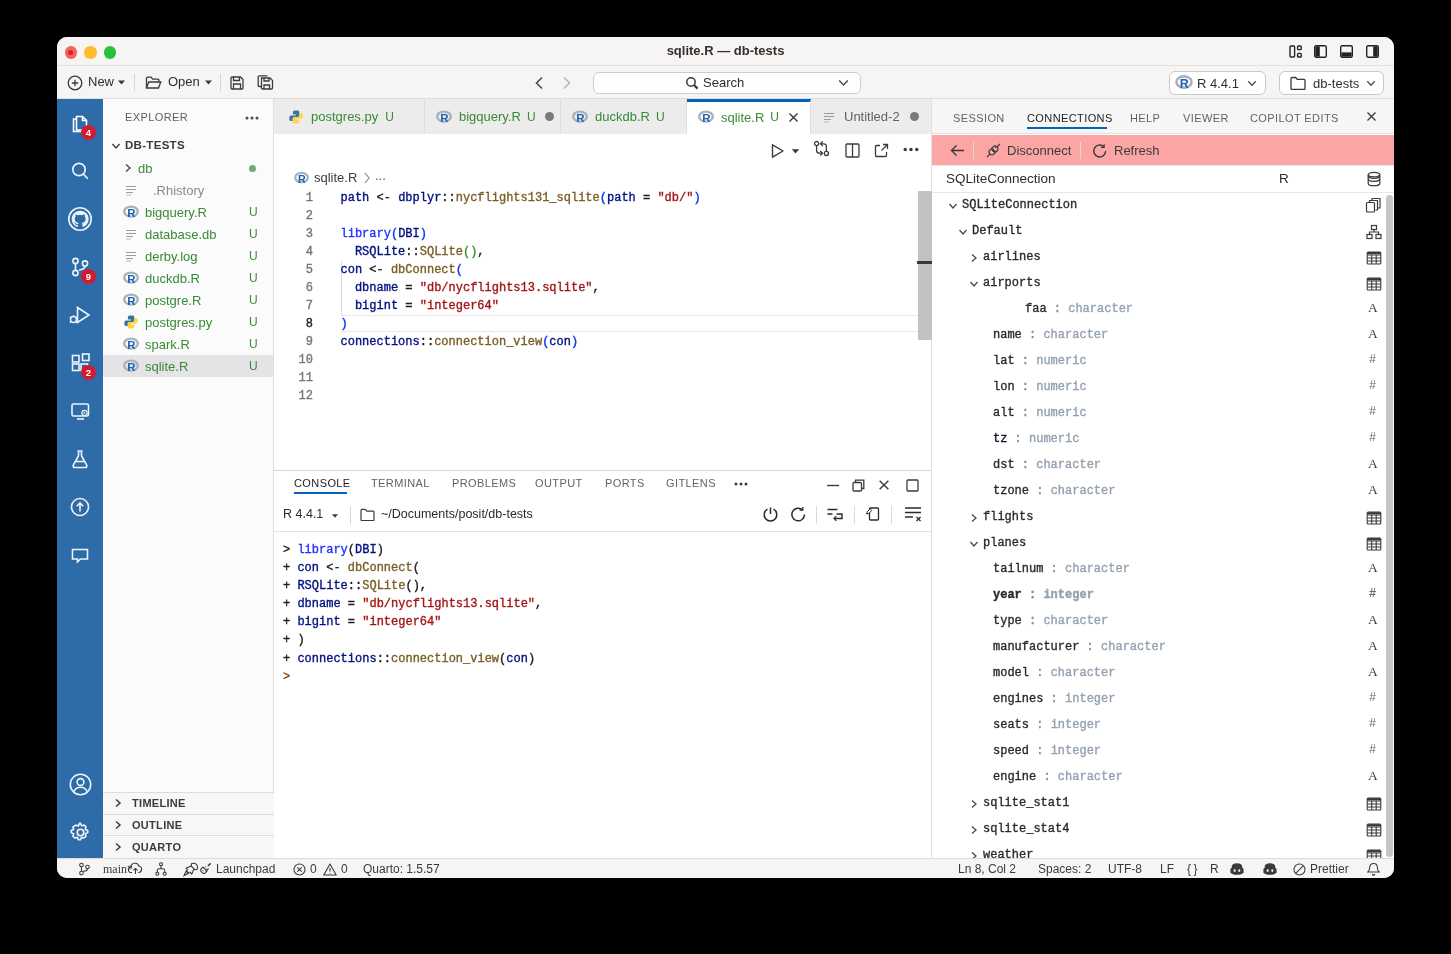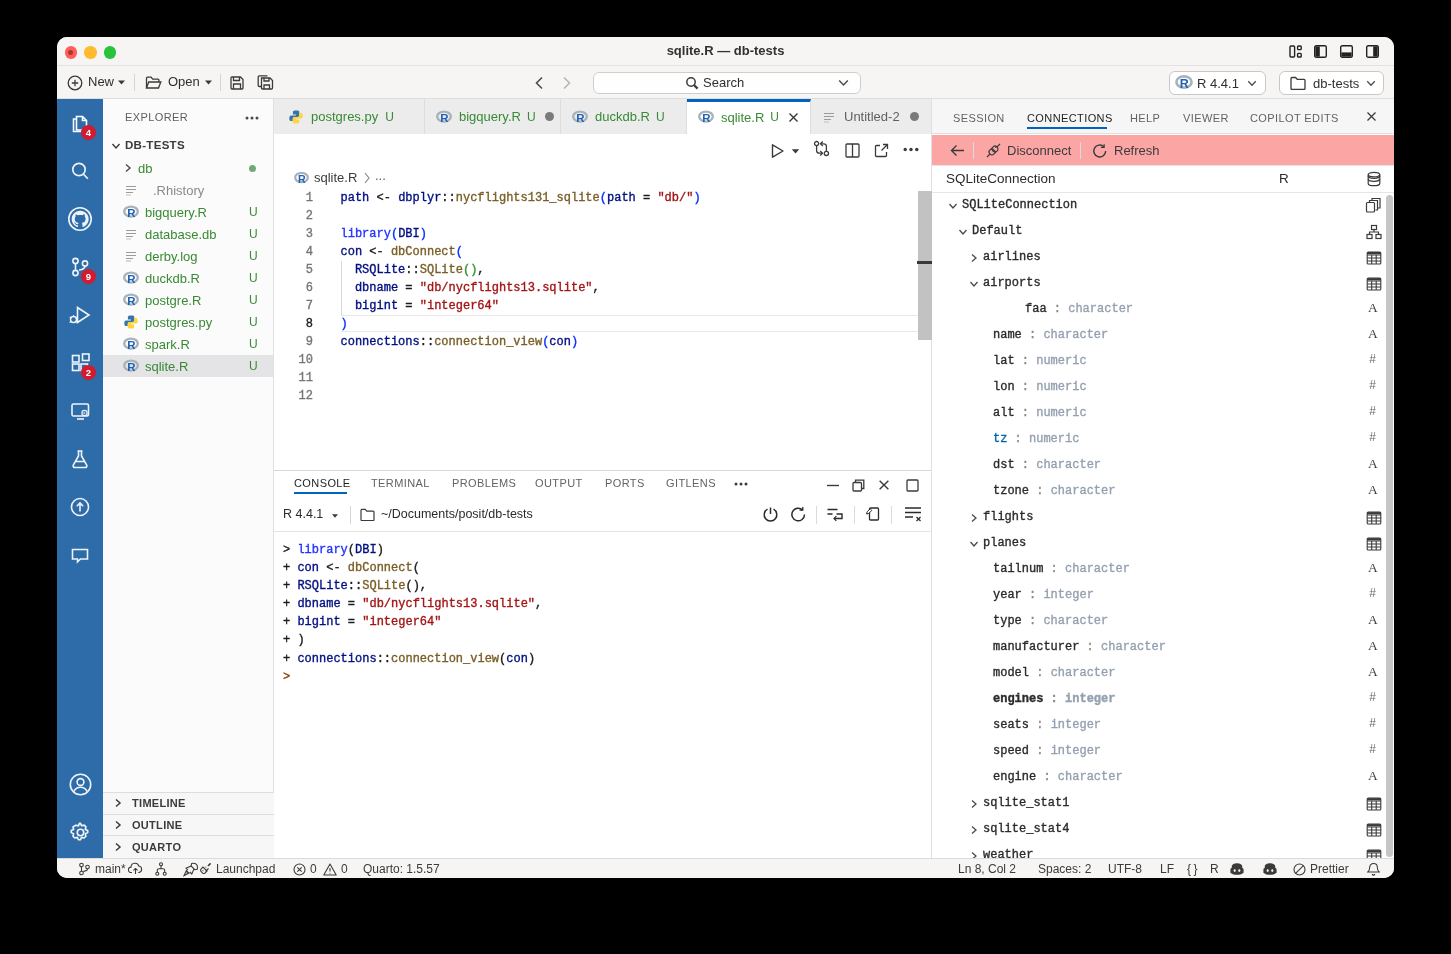--- a/index.html
+++ b/index.html
@@ -429,22 +429,22 @@
           <div>10</div>
           <div>11</div>
           <div>12</div>
         </div>
       <div class="abs" style="left:66.5px;top:126.3px;width:585px;height:17.5px;border-top:1px solid #e8e8e8;border-bottom:1px solid #e8e8e8;"></div>
       <div class="abs" style="left:66.5px;top:72px;width:1px;height:54px;background:#d8d8d8;"></div>
       <div class="abs codetext" style="left:66.5px;top:0;color:#1b1b1b;">
 <div><span class="nv">path</span> <span class="op">&lt;-</span> <span class="nv">dbplyr</span><span class="op">::</span><span class="fn">nycflights131_sqlite</span><span class="p1">(</span><span class="nv">path</span> <span class="op">=</span> <span class="st">"db/"</span><span class="p1">)</span></div>
 <div>&nbsp;</div>
 <div><span class="kw">library</span><span class="p1">(</span><span class="nv">DBI</span><span class="p1">)</span></div>
+<div>  <span class="nv">RSQLite</span><span class="op">::</span><span class="fn">SQLite</span><span class="p2">()</span><span class="op">,</span></div>
 <div><span class="nv">con</span> <span class="op">&lt;-</span> <span class="fn">dbConnect</span><span class="p1">(</span></div>
-<div>  <span class="nv">RSQLite</span><span class="op">::</span><span class="fn">SQLite</span><span class="p2">()</span><span class="op">,</span></div>
 <div>  <span class="nv">dbname</span> <span class="op">=</span> <span class="st">"db/nycflights13.sqlite"</span><span class="op">,</span></div>
 <div>  <span class="nv">bigint</span> <span class="op">=</span> <span class="st">"integer64"</span></div>
 <div><span class="p1">)</span></div>
 <div><span class="nv">connections</span><span class="op">::</span><span class="fn">connection_view</span><span class="p1">(</span><span class="nv">con</span><span class="p1">)</span></div>
       </div>
       <div class="abs" style="left:644px;top:2px;width:14px;height:149px;background:#c2c2c2;"></div>
         <div class="abs" style="left:643px;top:72.5px;width:15px;height:2.5px;background:#37373d;"></div>
     </div>
 
     <div class="abs" style="left:0;top:371px;width:100%;height:388px;background:#fff;border-top:1px solid #d8d8d8;">
@@ -630,21 +630,21 @@
         </div>
 <div class="abs" style="left:0;top:182px;width:462px;height:26px;">
           <span class="abs" style="left:61px;top:5px;"><span style="color:#2b2b2b;">lon</span><span style="color:#8a8a8a;"> : </span><span style="color:#94a0b0;">numeric</span></span>
           <span class="abs" style="left:437px;top:4px;font-size:12px;color:#6a6a6a;-webkit-text-stroke:0;">#</span>
         </div>
 <div class="abs" style="left:0;top:208px;width:462px;height:26px;">
           <span class="abs" style="left:61px;top:5px;"><span style="color:#2b2b2b;">alt</span><span style="color:#8a8a8a;"> : </span><span style="color:#94a0b0;">numeric</span></span>
           <span class="abs" style="left:437px;top:4px;font-size:12px;color:#6a6a6a;-webkit-text-stroke:0;">#</span>
         </div>
 <div class="abs" style="left:0;top:234px;width:462px;height:26px;">
-          <span class="abs" style="left:61px;top:5px;"><span style="color:#0369a1;">tz</span><span style="color:#8a8a8a;"> : </span><span style="color:#94a0b0;">numeric</span></span>
+          <span class="abs" style="left:61px;top:5px;"><span style="color:#0f172a;">tz</span><span style="color:#8a8a8a;"> : </span><span style="color:#94a0b0;">numeric</span></span>
           <span class="abs" style="left:437px;top:4px;font-size:12px;color:#6a6a6a;-webkit-text-stroke:0;">#</span>
         </div>
 <div class="abs" style="left:0;top:260px;width:462px;height:26px;">
           <span class="abs" style="left:61px;top:5px;"><span style="color:#2b2b2b;">dst</span><span style="color:#8a8a8a;"> : </span><span style="color:#94a0b0;">character</span></span>
           <span class="abs" style="left:436px;top:3px;font-family:'Liberation Serif',serif;font-size:13.5px;color:#3f3f3f;-webkit-text-stroke:0;">A</span>
         </div>
 <div class="abs" style="left:0;top:286px;width:462px;height:26px;">
           <span class="abs" style="left:61px;top:5px;"><span style="color:#2b2b2b;">tzone</span><span style="color:#8a8a8a;"> : </span><span style="color:#94a0b0;">character</span></span>
           <span class="abs" style="left:436px;top:3px;font-family:'Liberation Serif',serif;font-size:13.5px;color:#3f3f3f;-webkit-text-stroke:0;">A</span>
         </div>
@@ -667,38 +667,38 @@
           <svg class="abs" style="left:434px;top:5px;" width="16" height="16" viewBox="0 0 16 16" fill="none" stroke="#3a3a3a" stroke-width="1.1">
             <rect x="1.2" y="2" width="13.6" height="12" rx="1"></rect>
             <path d="M1.2 5h13.6M1.2 8h13.6M1.2 11h13.6M5.7 5v9M10.2 5v9"></path>
             <path d="M1.2 3.2h13.6" stroke-width="2.2"></path>
           </svg>
         </div>
 <div class="abs" style="left:0;top:364px;width:462px;height:26px;">
           <span class="abs" style="left:61px;top:5px;"><span style="color:#2b2b2b;">tailnum</span><span style="color:#8a8a8a;"> : </span><span style="color:#94a0b0;">character</span></span>
           <span class="abs" style="left:436px;top:3px;font-family:'Liberation Serif',serif;font-size:13.5px;color:#3f3f3f;-webkit-text-stroke:0;">A</span>
         </div>
-<div class="abs" style="left:0;top:390px;width:462px;height:26px;">
+<div class="abs" style="left:0;top:390px;width:462px;height:26px;font-weight:bold;">
           <span class="abs" style="left:61px;top:5px;"><span style="color:#2b2b2b;">year</span><span style="color:#8a8a8a;"> : </span><span style="color:#94a0b0;">integer</span></span>
           <span class="abs" style="left:437px;top:4px;font-size:12px;color:#6a6a6a;-webkit-text-stroke:0;">#</span>
         </div>
 <div class="abs" style="left:0;top:416px;width:462px;height:26px;">
           <span class="abs" style="left:61px;top:5px;"><span style="color:#2b2b2b;">type</span><span style="color:#8a8a8a;"> : </span><span style="color:#94a0b0;">character</span></span>
           <span class="abs" style="left:436px;top:3px;font-family:'Liberation Serif',serif;font-size:13.5px;color:#3f3f3f;-webkit-text-stroke:0;">A</span>
         </div>
 <div class="abs" style="left:0;top:442px;width:462px;height:26px;">
           <span class="abs" style="left:61px;top:5px;"><span style="color:#2b2b2b;">manufacturer</span><span style="color:#8a8a8a;"> : </span><span style="color:#94a0b0;">character</span></span>
           <span class="abs" style="left:436px;top:3px;font-family:'Liberation Serif',serif;font-size:13.5px;color:#3f3f3f;-webkit-text-stroke:0;">A</span>
         </div>
 <div class="abs" style="left:0;top:468px;width:462px;height:26px;">
           <span class="abs" style="left:61px;top:5px;"><span style="color:#2b2b2b;">model</span><span style="color:#8a8a8a;"> : </span><span style="color:#94a0b0;">character</span></span>
           <span class="abs" style="left:436px;top:3px;font-family:'Liberation Serif',serif;font-size:13.5px;color:#3f3f3f;-webkit-text-stroke:0;">A</span>
         </div>
 <div class="abs" style="left:0;top:494px;width:462px;height:26px;">
-          <span class="abs" style="left:61px;top:5px;font-weight:bold;"><span style="color:#2b2b2b;">engines</span><span style="color:#8a8a8a;"> : </span><span style="color:#94a0b0;">integer</span></span>
+          <span class="abs" style="left:61px;top:5px;"><span style="color:#2b2b2b;">engines</span><span style="color:#8a8a8a;"> : </span><span style="color:#94a0b0;">integer</span></span>
           <span class="abs" style="left:437px;top:4px;font-size:12px;color:#6a6a6a;-webkit-text-stroke:0;">#</span>
         </div>
 <div class="abs" style="left:0;top:520px;width:462px;height:26px;">
           <span class="abs" style="left:61px;top:5px;"><span style="color:#2b2b2b;">seats</span><span style="color:#8a8a8a;"> : </span><span style="color:#94a0b0;">integer</span></span>
           <span class="abs" style="left:437px;top:4px;font-size:12px;color:#6a6a6a;-webkit-text-stroke:0;">#</span>
         </div>
 <div class="abs" style="left:0;top:546px;width:462px;height:26px;">
           <span class="abs" style="left:61px;top:5px;"><span style="color:#2b2b2b;">speed</span><span style="color:#8a8a8a;"> : </span><span style="color:#94a0b0;">integer</span></span>
           <span class="abs" style="left:437px;top:4px;font-size:12px;color:#6a6a6a;-webkit-text-stroke:0;">#</span>
         </div>
@@ -743,21 +743,21 @@
     <div class="abs" style="left:454px;top:96px;width:7px;height:662px;background:#c6c6c6;border-radius:3.5px;"></div>
   </div>
 
   <div class="statusbar" id="statusbar">
     <svg class="abs" style="left:21px;top:3px;" width="13" height="14" viewBox="0 0 13 14" fill="none" stroke="#3b3b3b" stroke-width="1.1">
         <circle cx="3.5" cy="3" r="1.8"></circle>
         <circle cx="3.5" cy="11" r="1.8"></circle>
         <circle cx="9.5" cy="5" r="1.8"></circle>
         <path d="M3.5 4.8v4.4M9.5 6.8c0 2-2 2.4-4.2 2.6"></path>
       </svg>
-    <span class="abs" style="left:38px;top:3px;">main*</span>
+    <span class="abs" style="left:46px;top:3px;font-family:Liberation Serif, serif;">main*</span>
     <svg class="abs" style="left:71px;top:3px;" width="15" height="13" viewBox="0 0 15 13" fill="none" stroke="#3b3b3b" stroke-width="1.1">
         <path d="M4 10.5h-.8A2.7 2.7 0 0 1 3 5.1 4 4 0 0 1 10.8 4 3.3 3.3 0 0 1 11 10.5h-.8"></path>
         <path d="M7.5 12V6.5M5.4 8.4l2.1-2 2.1 2"></path>
       </svg>
     <svg class="abs" style="left:98px;top:3px;" width="12" height="14" viewBox="0 0 12 14" fill="none" stroke="#3b3b3b" stroke-width="1.1">
         <circle cx="6" cy="2.3" r="1.5"></circle>
         <circle cx="2.3" cy="11.7" r="1.5"></circle>
         <circle cx="9.7" cy="11.7" r="1.5"></circle>
         <path d="M6 3.8v3M2.3 10.2V8.4c0-1 .7-1.6 1.7-1.6h4c1 0 1.7.6 1.7 1.6v1.8"></path>
       </svg>

